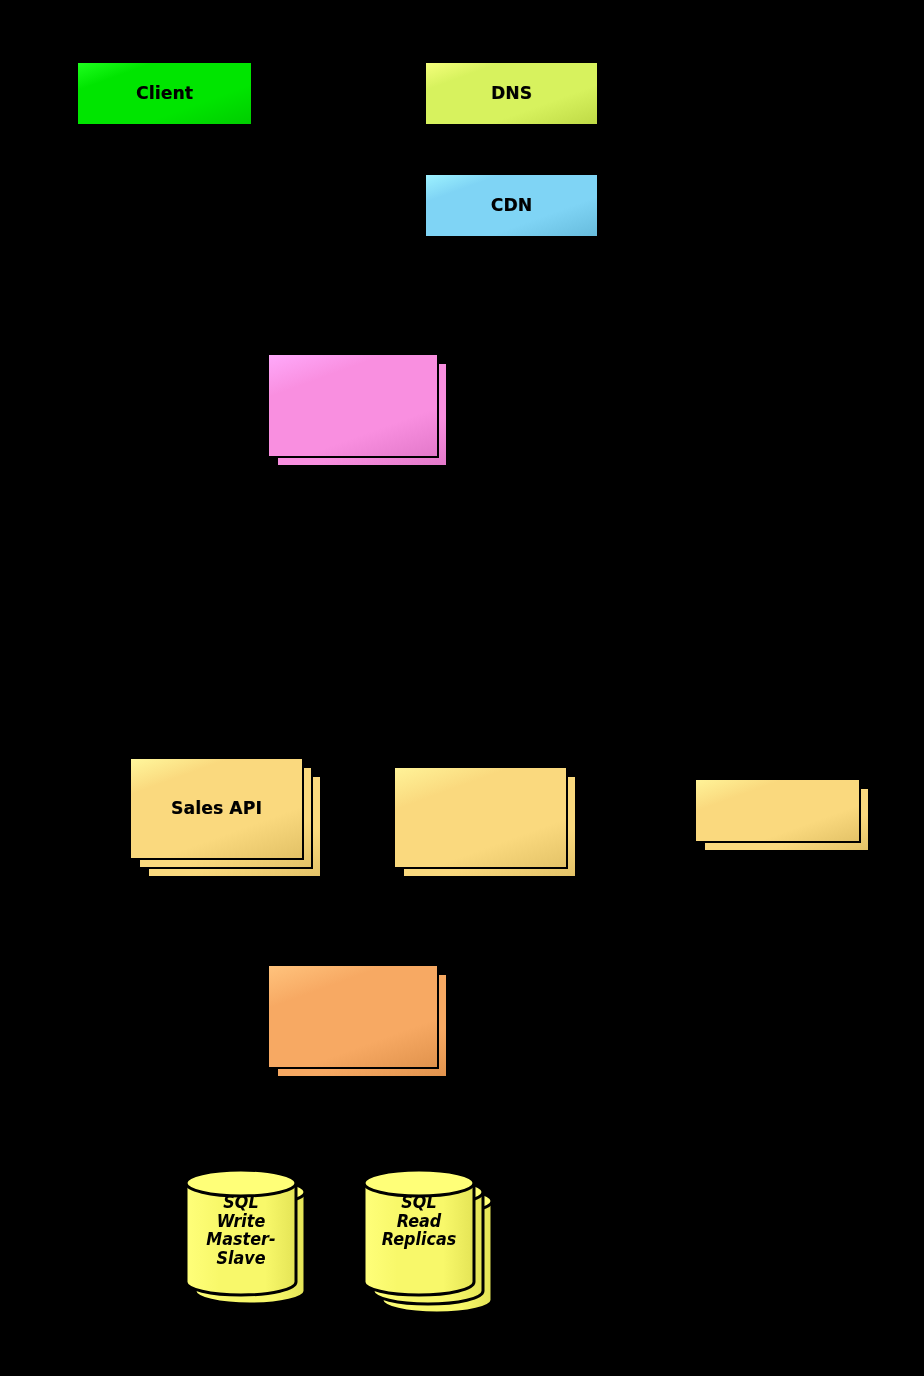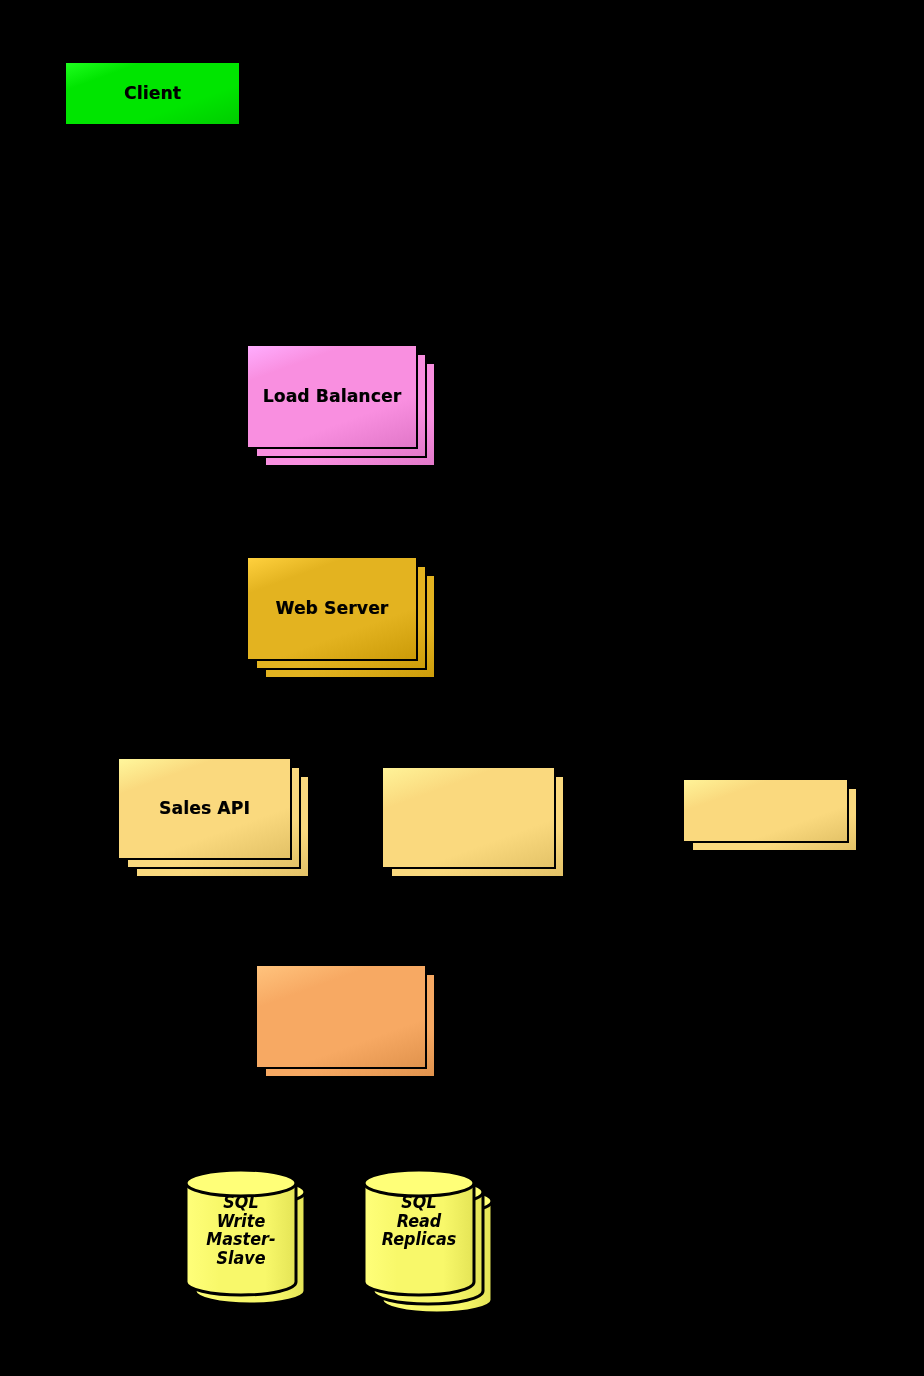--- a/index.html
+++ b/index.html
@@ -24,21 +24,21 @@
   }
 
   
   .node {
     position: absolute;
   }
 
   
   .box {
     position: absolute;
-    left: 0; top: 0;
+    left: 12px; top: 0;
     box-sizing: border-box;
     border: 2px solid #000000;
     display: flex;
     align-items: center;
     justify-content: center;
     text-align: center;
     line-height: 1.12;
     color: #000000;
     font-weight: 700;
     letter-spacing: 0.2px;
@@ -84,33 +84,33 @@
 </style>
 </head>
 <body>
 
 <div id="canvas">
     <div class="node" style="left: 64px; top: 61px; width: 177px; height: 65px;">
       <div class="box front-layer" style="width: 177px; height: 65px; font-size: 17px; background: linear-gradient(160deg, rgb(30, 255, 30) 0%, rgb(0, 229, 0) 22%, rgb(0, 229, 0) 68%, rgb(0, 205, 0) 100%); border-color: rgb(0, 0, 0);">
         <span class="label">Client</span>
       </div>
     </div>
+    <div class="node" style="left: 412px; top: 61px; width: 175px; height: 65px;">
+      <div class="box front-layer" style="width: 175px; height: 65px; font-size: 17px; background: linear-gradient(160deg, rgb(245, 255, 124) 0%, rgb(215, 242, 94) 22%, rgb(215, 242, 94) 68%, rgb(191, 218, 70) 100%); border-color: rgb(0, 0, 0);">
+        <span class="label">DNS</span>
+      </div>
+    </div>
+    <div class="node" style="left: 412px; top: 173px; width: 175px; height: 65px;">
+      <div class="box front-layer" style="width: 175px; height: 65px; font-size: 17px; background: linear-gradient(160deg, rgb(157, 242, 255) 0%, rgb(127, 212, 245) 22%, rgb(127, 212, 245) 68%, rgb(103, 188, 221) 100%); border-color: rgb(0, 0, 0);">
+        <span class="label">CDN</span>
+      </div>
+    </div>
     <div class="node" style="left: 246px; top: 344px; width: 190px; height: 123px;">
       <div class="box stack-layer" style="width: 172px; height: 105px; transform: translate(18px, 18px); background: linear-gradient(160deg, rgb(255, 169, 250) 0%, rgb(249, 143, 224) 26%, rgb(249, 143, 224) 70%, rgb(227, 121, 202) 100%); border-color: rgb(0, 0, 0);"></div>
       <div class="box stack-layer" style="width: 172px; height: 105px; transform: translate(9px, 9px); background: linear-gradient(160deg, rgb(255, 169, 250) 0%, rgb(249, 143, 224) 26%, rgb(249, 143, 224) 70%, rgb(227, 121, 202) 100%); border-color: rgb(0, 0, 0);"></div>
-      <div class="box front-layer" style="width: 172px; height: 105px; font-size: 17px; background: linear-gradient(160deg, rgb(255, 173, 254) 0%, rgb(249, 143, 224) 22%, rgb(249, 143, 224) 68%, rgb(225, 119, 200) 100%); border-color: rgb(0, 0, 0);">
-        <span class="label">Load Balancer</span>
-      </div>
-    </div>
-    <div class="node" style="left: 246px; top: 556px; width: 190px; height: 123px;">
-      <div class="box stack-layer" style="width: 172px; height: 105px; transform: translate(18px, 18px); background: linear-gradient(160deg, rgb(253, 205, 58) 0%, rgb(227, 179, 32) 26%, rgb(227, 179, 32) 70%, rgb(205, 157, 10) 100%); border-color: rgb(0, 0, 0);"></div>
-      <div class="box stack-layer" style="width: 172px; height: 105px; transform: translate(9px, 9px); background: linear-gradient(160deg, rgb(253, 205, 58) 0%, rgb(227, 179, 32) 26%, rgb(227, 179, 32) 70%, rgb(205, 157, 10) 100%); border-color: rgb(0, 0, 0);"></div>
-      <div class="box front-layer" style="width: 172px; height: 105px; font-size: 17px; background: linear-gradient(160deg, rgb(255, 209, 62) 0%, rgb(227, 179, 32) 22%, rgb(227, 179, 32) 68%, rgb(203, 155, 8) 100%); border-color: rgb(0, 0, 0);">
-        <span class="label">Web Server</span>
-      </div>
     </div>
     <div class="node" style="left: 117px; top: 757px; width: 193px; height: 121px;">
       <div class="box stack-layer" style="width: 175px; height: 103px; transform: translate(18px, 18px); background: linear-gradient(160deg, rgb(255, 243, 152) 0%, rgb(250, 217, 126) 26%, rgb(250, 217, 126) 70%, rgb(228, 195, 104) 100%); border-color: rgb(0, 0, 0);"></div>
       <div class="box stack-layer" style="width: 175px; height: 103px; transform: translate(9px, 9px); background: linear-gradient(160deg, rgb(255, 243, 152) 0%, rgb(250, 217, 126) 26%, rgb(250, 217, 126) 70%, rgb(228, 195, 104) 100%); border-color: rgb(0, 0, 0);"></div>
       <div class="box front-layer" style="width: 175px; height: 103px; font-size: 17px; background: linear-gradient(160deg, rgb(255, 247, 156) 0%, rgb(250, 217, 126) 22%, rgb(250, 217, 126) 68%, rgb(226, 193, 102) 100%); border-color: rgb(0, 0, 0);">
         <span class="label">Sales API</span>
       </div>
     </div>
     <div class="node" style="left: 372px; top: 757px; width: 193px; height: 121px;">
       <div class="box stack-layer" style="width: 175px; height: 103px; transform: translate(18px, 18px); background: linear-gradient(160deg, rgb(255, 243, 152) 0%, rgb(250, 217, 126) 26%, rgb(250, 217, 126) 70%, rgb(228, 195, 104) 100%); border-color: rgb(0, 0, 0);"></div>

